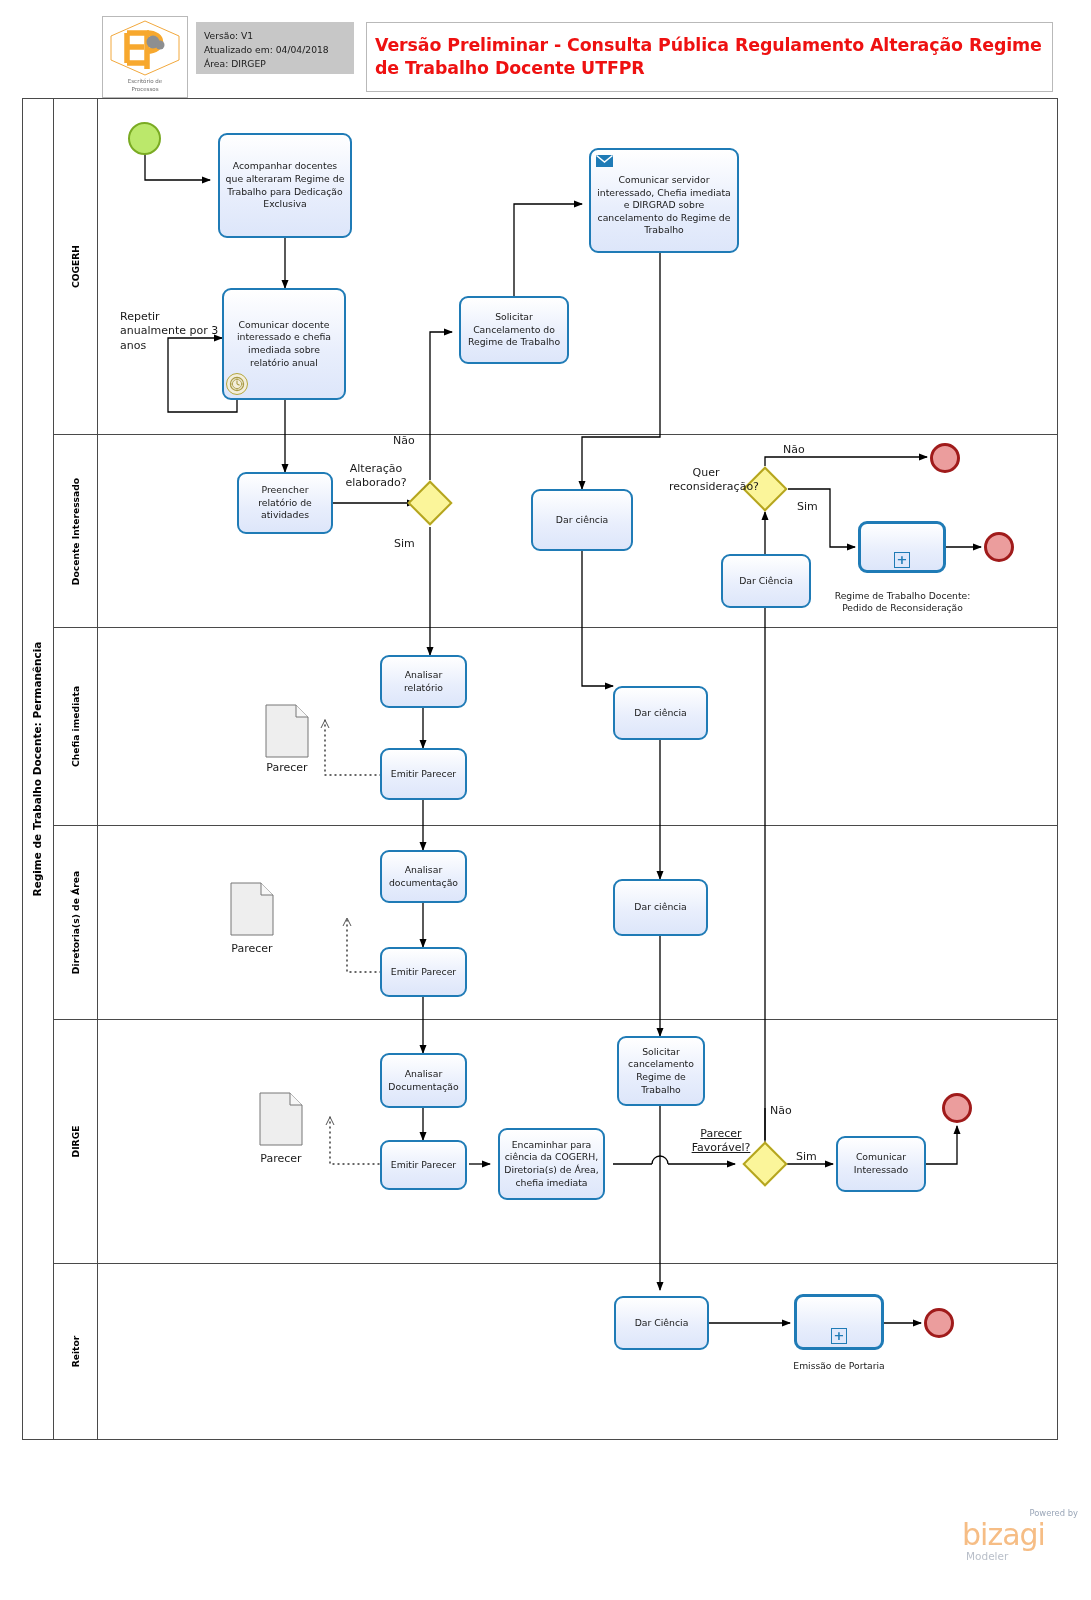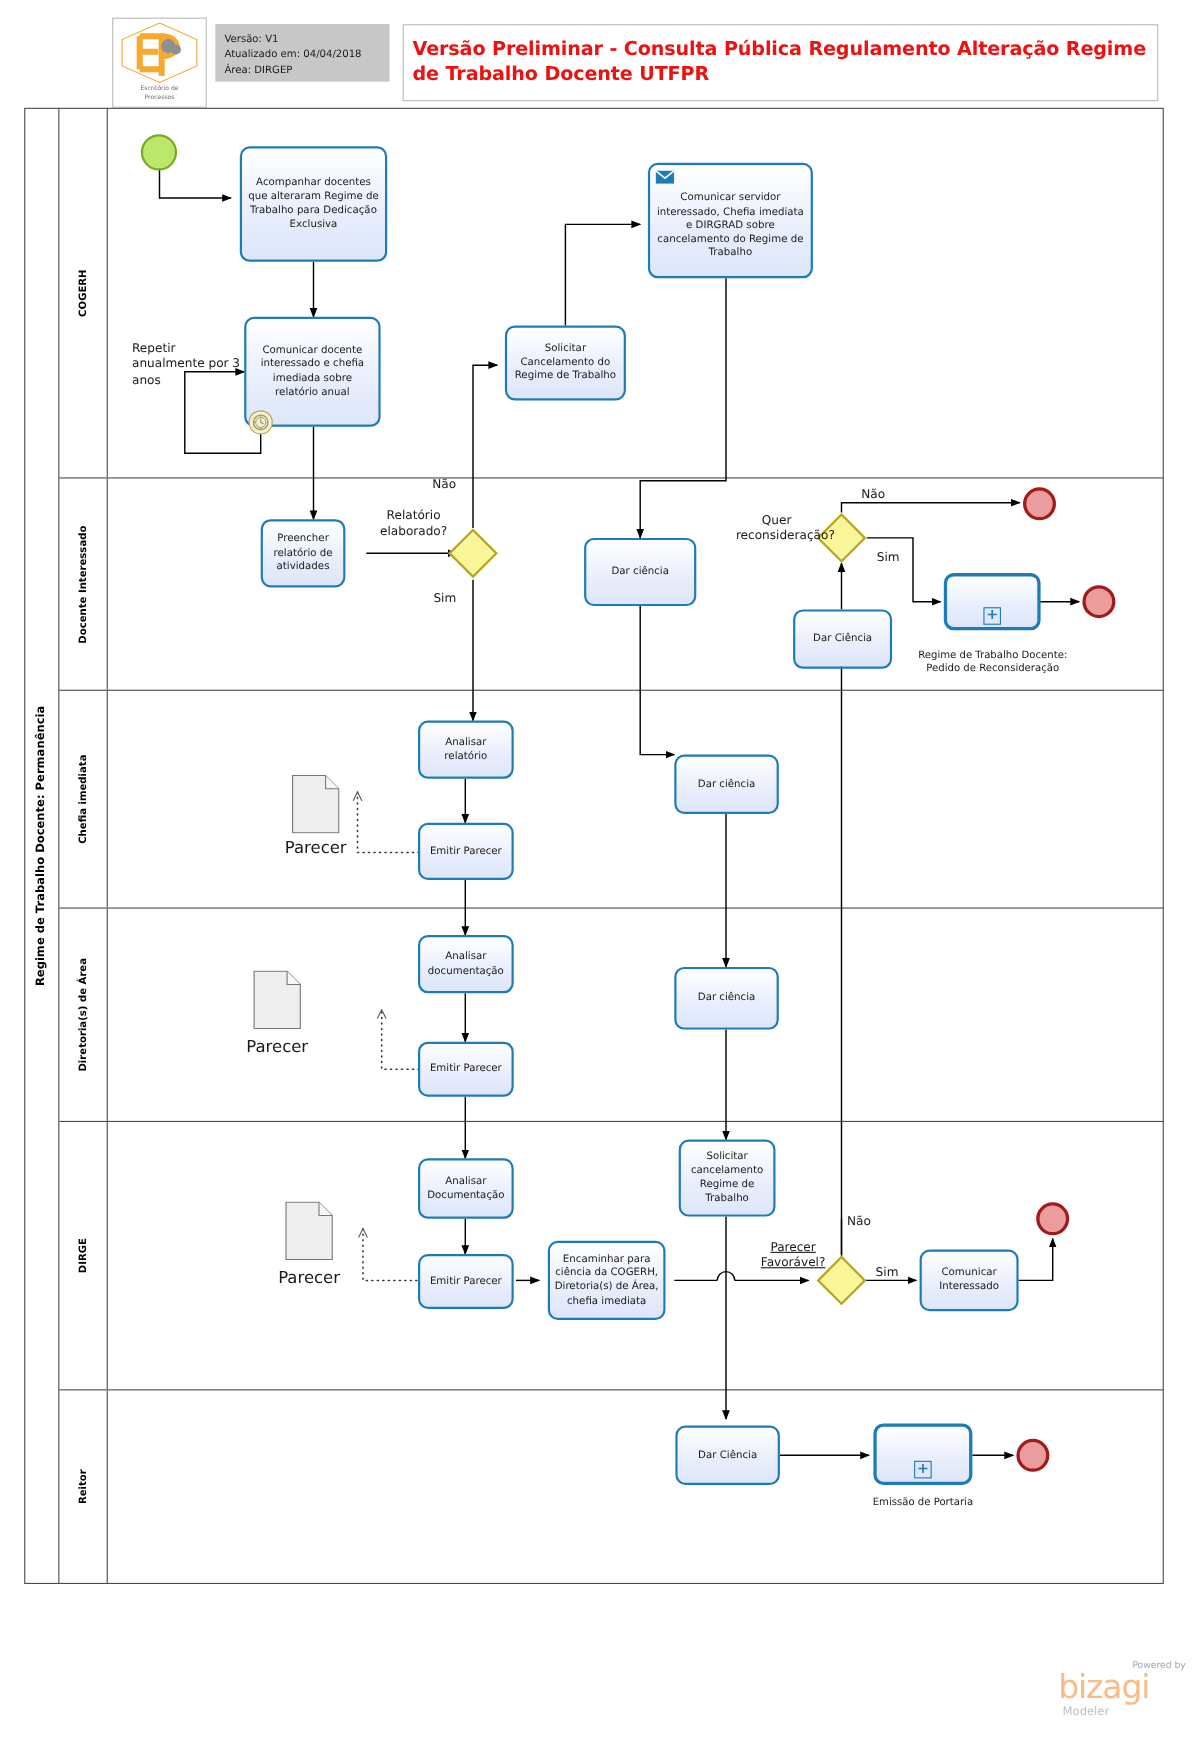--- a/index.html
+++ b/index.html
@@ -46,21 +46,21 @@
   .boundary{position:absolute;width:22px;height:22px;border-radius:50%;border:1.6px solid #b5a73f;
             background:#f3eedb;box-sizing:border-box;display:flex;align-items:center;justify-content:center;}
   .boundary svg{display:block;}
 
   .marker-sub{position:absolute;width:16px;height:16px;border:1.5px solid #1f7bb6;background:#dfe8fb;
               box-sizing:border-box;display:flex;align-items:center;justify-content:center;
               font-size:13px;color:#1f7bb6;font-weight:bold;line-height:0;}
   .marker-msg{position:absolute;left:5px;top:5px;width:17px;height:12px;}
 
   .doc{position:absolute;width:44px;height:54px;}
-  .doc-lbl{position:absolute;text-align:center;font-size:15px;color:#1a1a1a;white-space:nowrap;}
+  .doc-lbl{position:absolute;text-align:center;font-size:11px;color:#1a1a1a;white-space:nowrap;}
 
   .edge-lbl{position:absolute;font-size:11px;color:#1a1a1a;line-height:1.3;white-space:nowrap;}
   .edge-lbl.ctr{text-align:center;}
   .node-lbl{position:absolute;font-size:9.2px;color:#1a1a1a;line-height:1.3;text-align:center;}
 
   svg.wires{position:absolute;left:0;top:0;width:1091px;height:1600px;pointer-events:none;}
 
   
   .bizagi{position:absolute;left:962px;top:1508px;width:118px;height:56px;}
   .bizagi .pw{position:absolute;right:2px;top:0;font-size:8.4px;color:#9aa6b8;margin-left:25px;}
@@ -212,21 +212,21 @@
       <path d="M379,1164 L330,1164 L330,1117" marker-end="url(#ahd)"></path>
     </g>
   </svg>
 
   <div class="evt start" style="left:128px;top:122px;width:33px;height:33px;"></div>
 
   <div class="task" style="left:218px;top:133px;width:134px;height:105px;">
     <span class="lbl">Acompanhar docentes que alteraram Regime de Trabalho para Dedicação Exclusiva</span>
   </div>
 
-  <div class="task" style="left:222px;top:288px;width:124px;height:100px;">
+  <div class="task" style="left:222px;top:288px;width:124px;height:112px;">
     <span class="lbl">Comunicar docente interessado e chefia imediada sobre relatório anual</span>
   </div>
   <div class="boundary" style="left:226px;top:373px;">
     <svg width="16" height="16" viewBox="0 0 16 16">
       <circle cx="8" cy="8" r="6.6" fill="none" stroke="#a99b45" stroke-width="1.2"></circle>
       <circle cx="8" cy="8" r="4.6" fill="none" stroke="#a99b45" stroke-width="0.9"></circle>
       <path d="M8,8 L8,4.4 M8,8 L10.6,9.2" stroke="#a99b45" stroke-width="1.1" fill="none"></path>
       <path d="M8,1.6 L8,2.8 M8,13.2 L8,14.4 M1.6,8 L2.8,8 M13.2,8 L14.4,8" stroke="#a99b45" stroke-width="1"></path>
     </svg>
   </div>
@@ -239,26 +239,26 @@
   </div>
 
   <div class="task" style="left:589px;top:148px;width:150px;height:105px;">
     <svg class="marker-msg" viewBox="0 0 17 12">
       <rect x="0.5" y="0.5" width="16" height="11" fill="#1f7bb6" stroke="#1f7bb6"></rect>
       <path d="M0.5,0.5 L8.5,7 L16.5,0.5" fill="none" stroke="#ffffff" stroke-width="1.4"></path>
     </svg>
     <span class="lbl" style="margin-top:10px;">Comunicar servidor interessado, Chefia imediata e DIRGRAD sobre cancelamento do Regime de Trabalho</span>
   </div>
 
-  <div class="task" style="left:237px;top:472px;width:77px;height:62px;">
+  <div class="task" style="left:237px;top:472px;width:96px;height:62px;">
     <span class="lbl">Preencher relatório de atividades</span>
   </div>
   <div class="gw" style="left:414px;top:487px;width:32px;height:32px;"></div>
   <div class="edge-lbl ctr" style="left:340px;top:462px;width:72px;">
-    <span style="display:block;white-space:normal;">Relatório elaborado?</span>
+    <span style="display:block;white-space:normal;">Alteração elaborado?</span>
   </div>
   <div class="edge-lbl" style="left:393px;top:434px;">
     <span>Não</span>
   </div>
   <div class="edge-lbl" style="left:394px;top:537px;">
     <span>Sim</span>
   </div>
 
   <div class="task" style="left:531px;top:489px;width:102px;height:62px;">
     <span class="lbl">Dar ciência</span>

